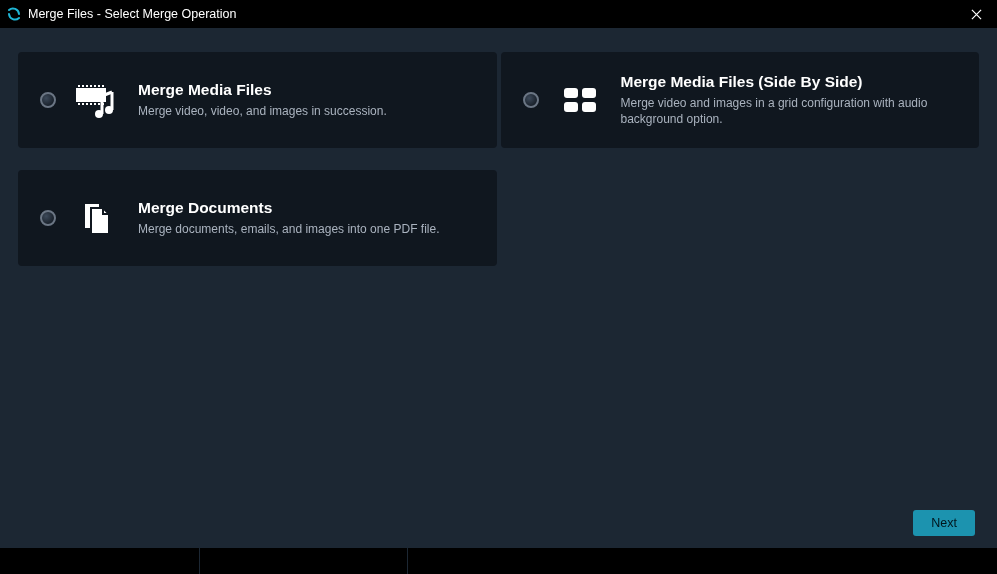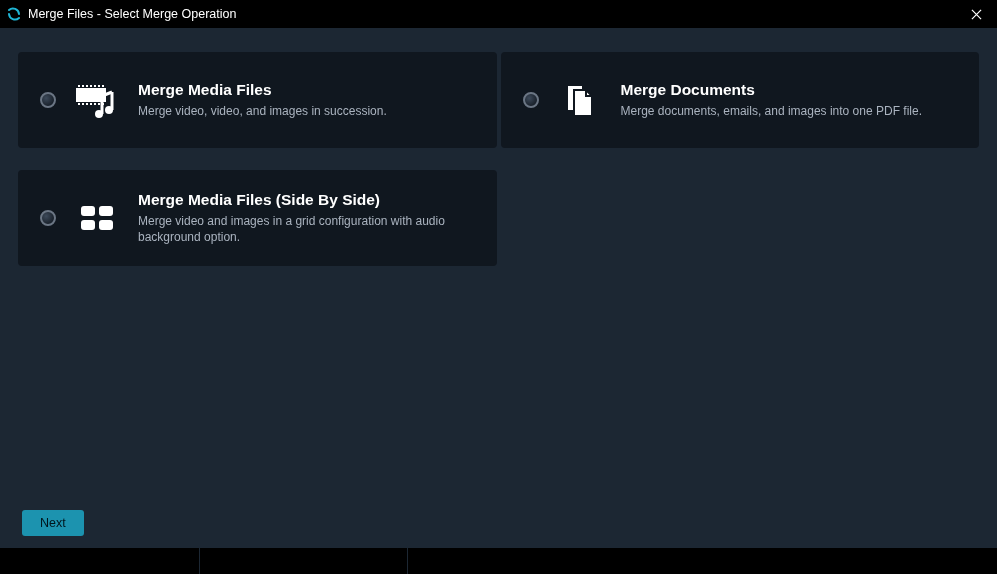--- a/index.html
+++ b/index.html
@@ -74,21 +74,21 @@
     margin-bottom: 4px;
   }
   .card-desc {
     font-size: 12px;
     color: #aab3bf;
     line-height: 1.35;
   }
   .footer {
     height: 50px;
     display: flex;
-    justify-content: flex-start;
+    justify-content: flex-end;
     align-items: center;
     padding: 0 22px;
   }
   .next-btn {
     background: #1c93af;
     color: #00151c;
     font-size: 12.5px;
     font-weight: 500;
     border: none;
     border-radius: 3px;
@@ -158,47 +158,47 @@
     <div class="card-text">
       <div class="card-title">Merge Media Files</div>
       <div class="card-desc">Merge video, video, and images in succession.</div>
     </div>
   </div>
 
   <div class="card">
     <div class="radio"></div>
     <div class="card-icon">
       <svg viewBox="0 0 40 40" width="40" height="40">
-        <path d="M8 6 L22 6 L22 30 L8 30 Z" fill="#fff"></path>
-        <path d="M14 10 L26 10 L32 16 L32 36 L14 36 Z" fill="#fff" stroke="#10171f" stroke-width="2"></path>
-        <path d="M26 10 L26 16 L32 16" fill="none" stroke="#10171f" stroke-width="2"></path>
-      </svg>
-    </div>
-    <div class="card-text">
-      <div class="card-title">Merge Documents</div>
-      <div class="card-desc">Merge documents, emails, and images into one PDF file.</div>
-    </div>
-  </div>
-
-  <div class="card">
-    <div class="radio"></div>
-    <div class="card-icon">
-      <svg viewBox="0 0 40 40" width="40" height="40">
         <rect x="4" y="8" width="14" height="10" rx="3" fill="#fff"></rect>
         <rect x="22" y="8" width="14" height="10" rx="3" fill="#fff"></rect>
         <rect x="4" y="22" width="14" height="10" rx="3" fill="#fff"></rect>
         <rect x="22" y="22" width="14" height="10" rx="3" fill="#fff"></rect>
       </svg>
     </div>
     <div class="card-text">
       <div class="card-title">Merge Media Files (Side By Side)</div>
       <div class="card-desc">Merge video and images in a grid configuration with audio background option.</div>
     </div>
   </div>
 
+  <div class="card">
+    <div class="radio"></div>
+    <div class="card-icon">
+      <svg viewBox="0 0 40 40" width="40" height="40">
+        <path d="M8 6 L22 6 L22 30 L8 30 Z" fill="#fff"></path>
+        <path d="M14 10 L26 10 L32 16 L32 36 L14 36 Z" fill="#fff" stroke="#10171f" stroke-width="2"></path>
+        <path d="M26 10 L26 16 L32 16" fill="none" stroke="#10171f" stroke-width="2"></path>
+      </svg>
+    </div>
+    <div class="card-text">
+      <div class="card-title">Merge Documents</div>
+      <div class="card-desc">Merge documents, emails, and images into one PDF file.</div>
+    </div>
+  </div>
+
 </div>
 
 <div class="footer">
   <button class="next-btn">Next</button>
 </div>
 
 <div class="statusbar">
   <div class="seg"></div>
   <div class="seg"></div>
   <div class="seg"></div>

